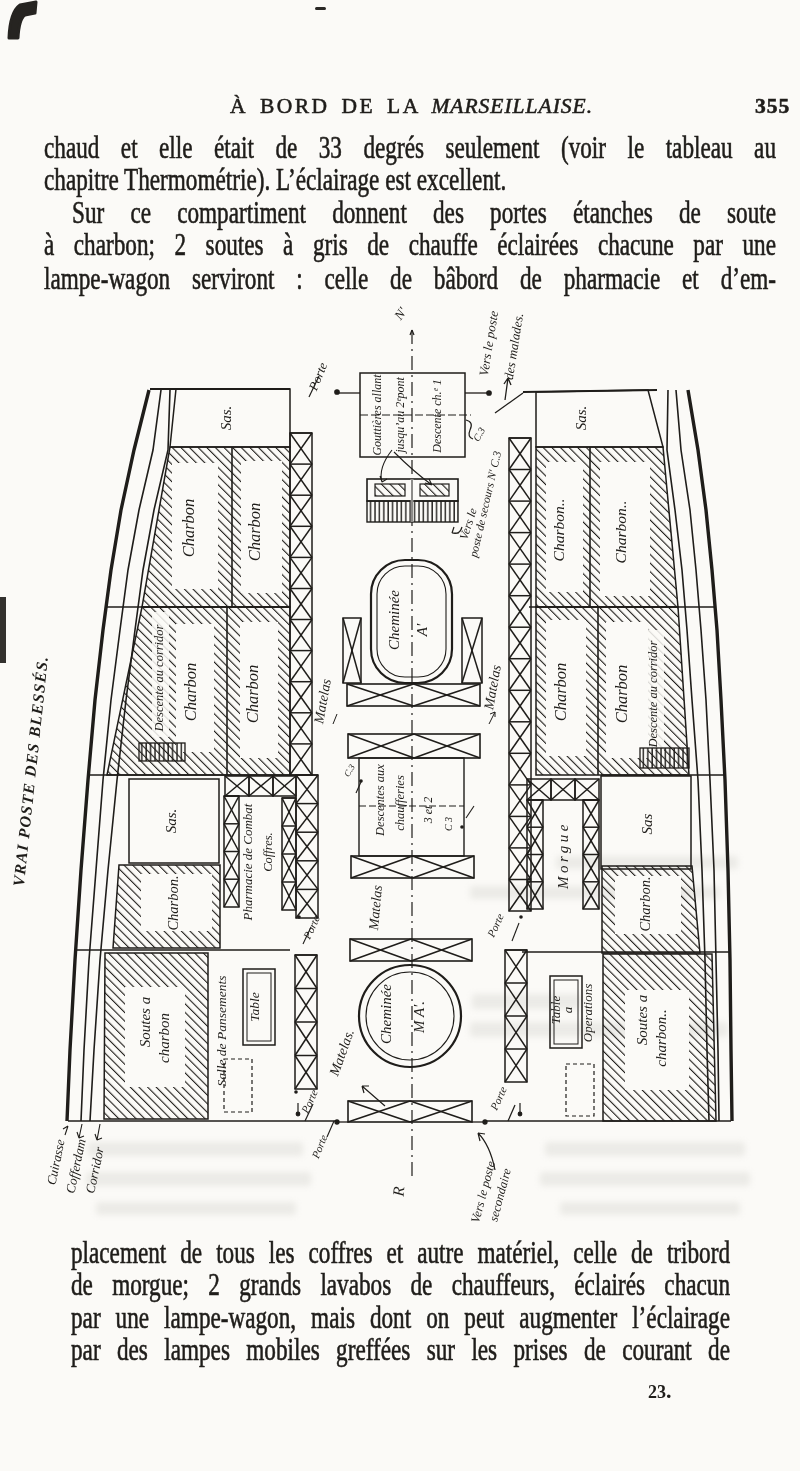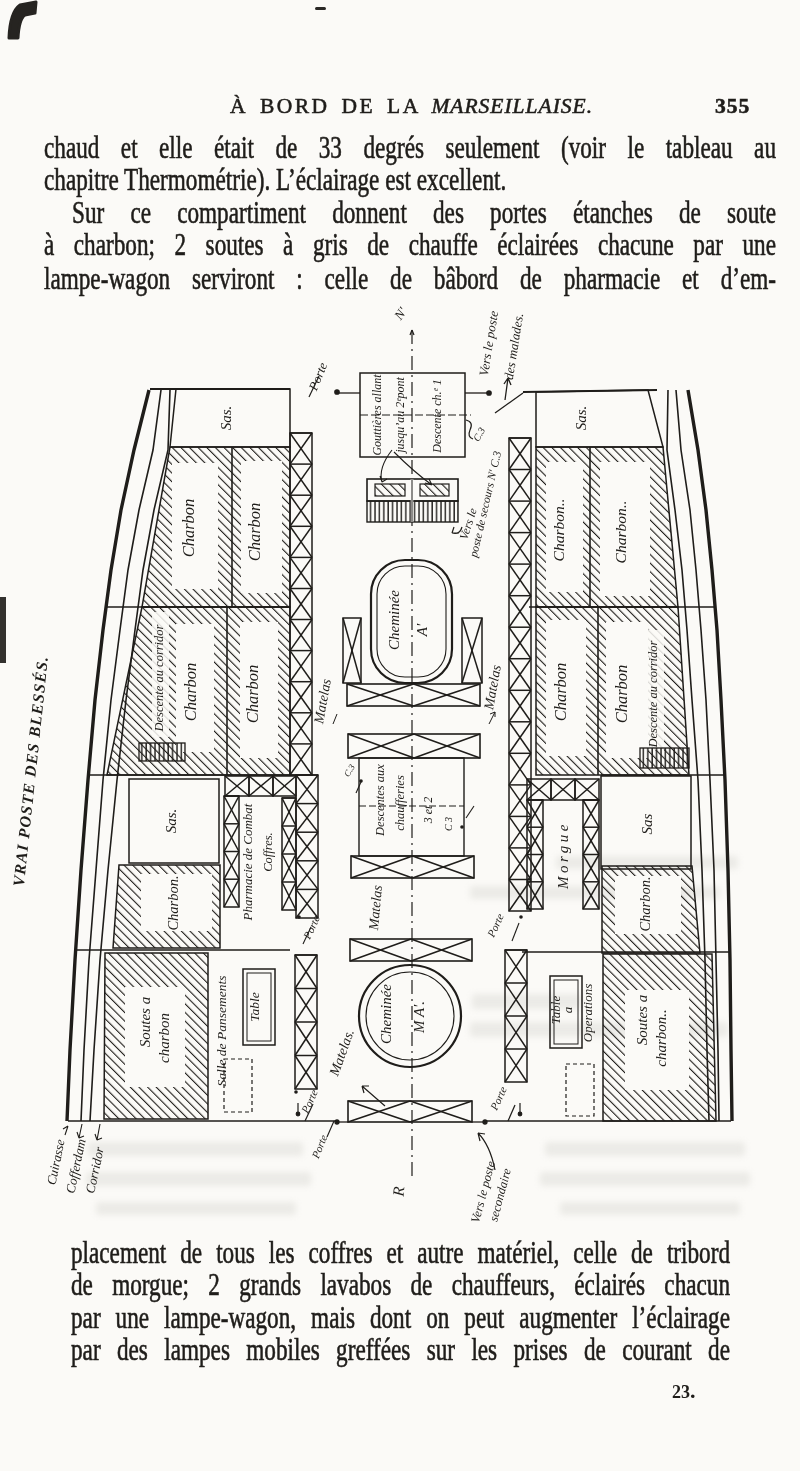--- a/index.html
+++ b/index.html
@@ -6,39 +6,39 @@
  font-family:"Liberation Serif",serif;color:#1f1d1a}
 .jl{text-align:justify;text-align-last:justify;height:24.45px;overflow:visible}
 .nl{text-align:left;height:24.45px}
 .para{position:absolute;font-size:23.2px;line-height:24.45px;transform:scaleY(1.335);transform-origin:0 0;-webkit-text-stroke:0.45px #1f1d1a}
 .ghost{position:absolute;background:#b5b5ae;opacity:0.22;filter:blur(3px);border-radius:3px}
 </style></head>
 <body>
 
 <div style="position:absolute;left:0;top:94px;width:800px;font-size:21.5px;-webkit-text-stroke:0.55px #1f1d1a">
  <span style="position:absolute;left:230px;letter-spacing:2.5px;word-spacing:4px">À BORD DE LA <i style="font-weight:normal;letter-spacing:1px">MARSEILLAISE.</i></span>
- <span style="position:absolute;left:715px;font-weight:bold;letter-spacing:1px">355</span>
+ <span style="position:absolute;left:755px;font-weight:bold;letter-spacing:1px">355</span>
 </div>
 
 <div class="para" style="left:44px;top:131px;width:732px">
 <div class="jl">chaud et elle était de 33 degrés seulement (voir le tableau au</div>
 <div class="nl">chapitre Thermométrie). L’éclairage est excellent.</div>
 <div class="jl"><span style="display:inline-block;width:28px"></span>Sur ce compartiment donnent des portes étanches de  soute</div>
 <div class="jl">à charbon; 2 soutes à gris de chauffe éclairées chacune par une</div>
 <div class="jl">lampe-wagon serviront : celle de bâbord de pharmacie et d’em-</div>
 </div>
 
 <div class="para" style="left:71px;top:1236px;width:659px">
 <div class="jl">placement de tous les coffres et autre matériel, celle de tribord</div>
 <div class="jl">de morgue; 2 grands lavabos de chauffeurs,  éclairés chacun</div>
 <div class="jl">par une lampe-wagon, mais dont on peut augmenter l’éclairage</div>
 <div class="jl">par des lampes mobiles greffées sur les prises de courant  de</div>
 </div>
 
-<div style="position:absolute;left:672px;top:1378px;font-size:18px;font-weight:bold">23<span style="font-size:22px">.</span></div>
+<div style="position:absolute;left:648px;top:1378px;font-size:18px;font-weight:bold">23<span style="font-size:22px">.</span></div>
 
 <div style="position:absolute;left:-89px;top:762px;width:240px;text-align:center;font-size:16px;font-weight:bold;font-style:italic;letter-spacing:1.2px;transform:rotate(-84deg)">VRAI POSTE DES BLESSÉS.</div>
 
 <svg width="60" height="60" viewBox="0 0 60 60" style="position:absolute;left:0;top:0">
 <path d="M 9,38 Q 10,12 20,5 L 36,2 L 35,13 L 25,15 Q 19,19 18,38 Z" fill="#262421" stroke="#262421" stroke-width="3" stroke-linejoin="round"></path>
   </svg>
 
 <div style="position:absolute;left:0;top:597px;width:6px;height:66px;background:#33312e"></div>
 
 <div style="position:absolute;left:315px;top:7px;width:11px;height:3px;background:#2a2825;border-radius:2px"></div>

